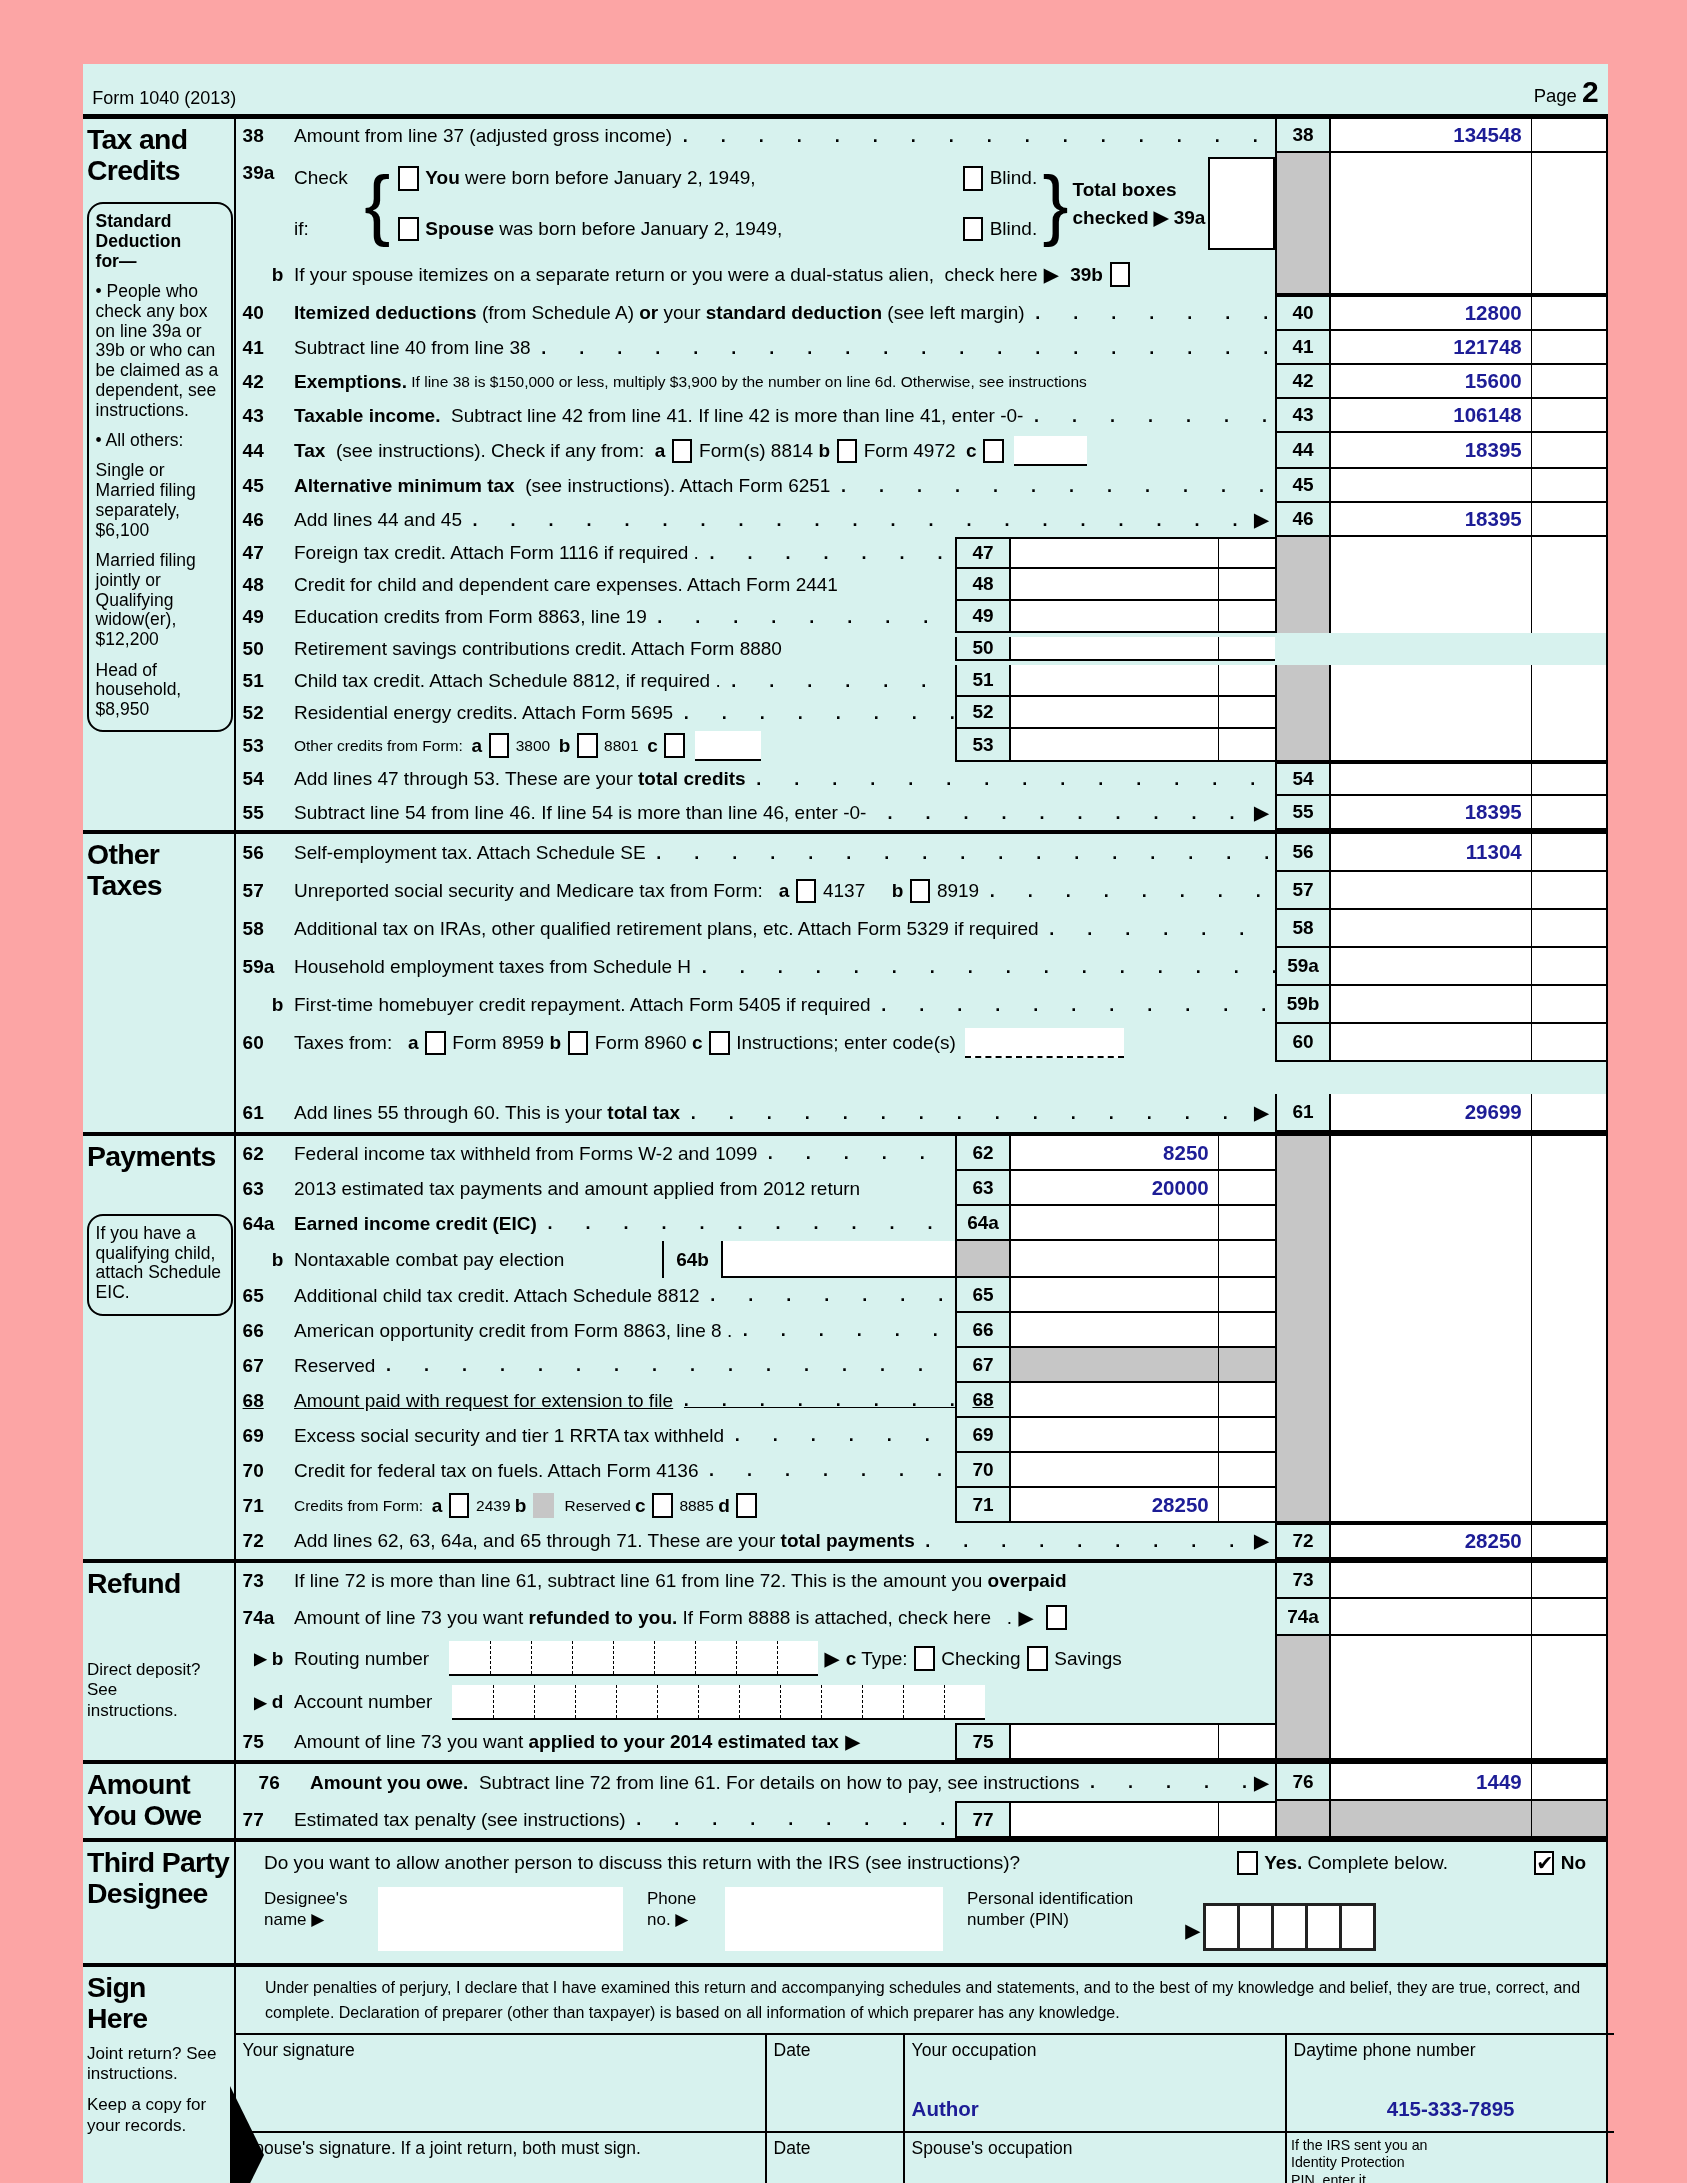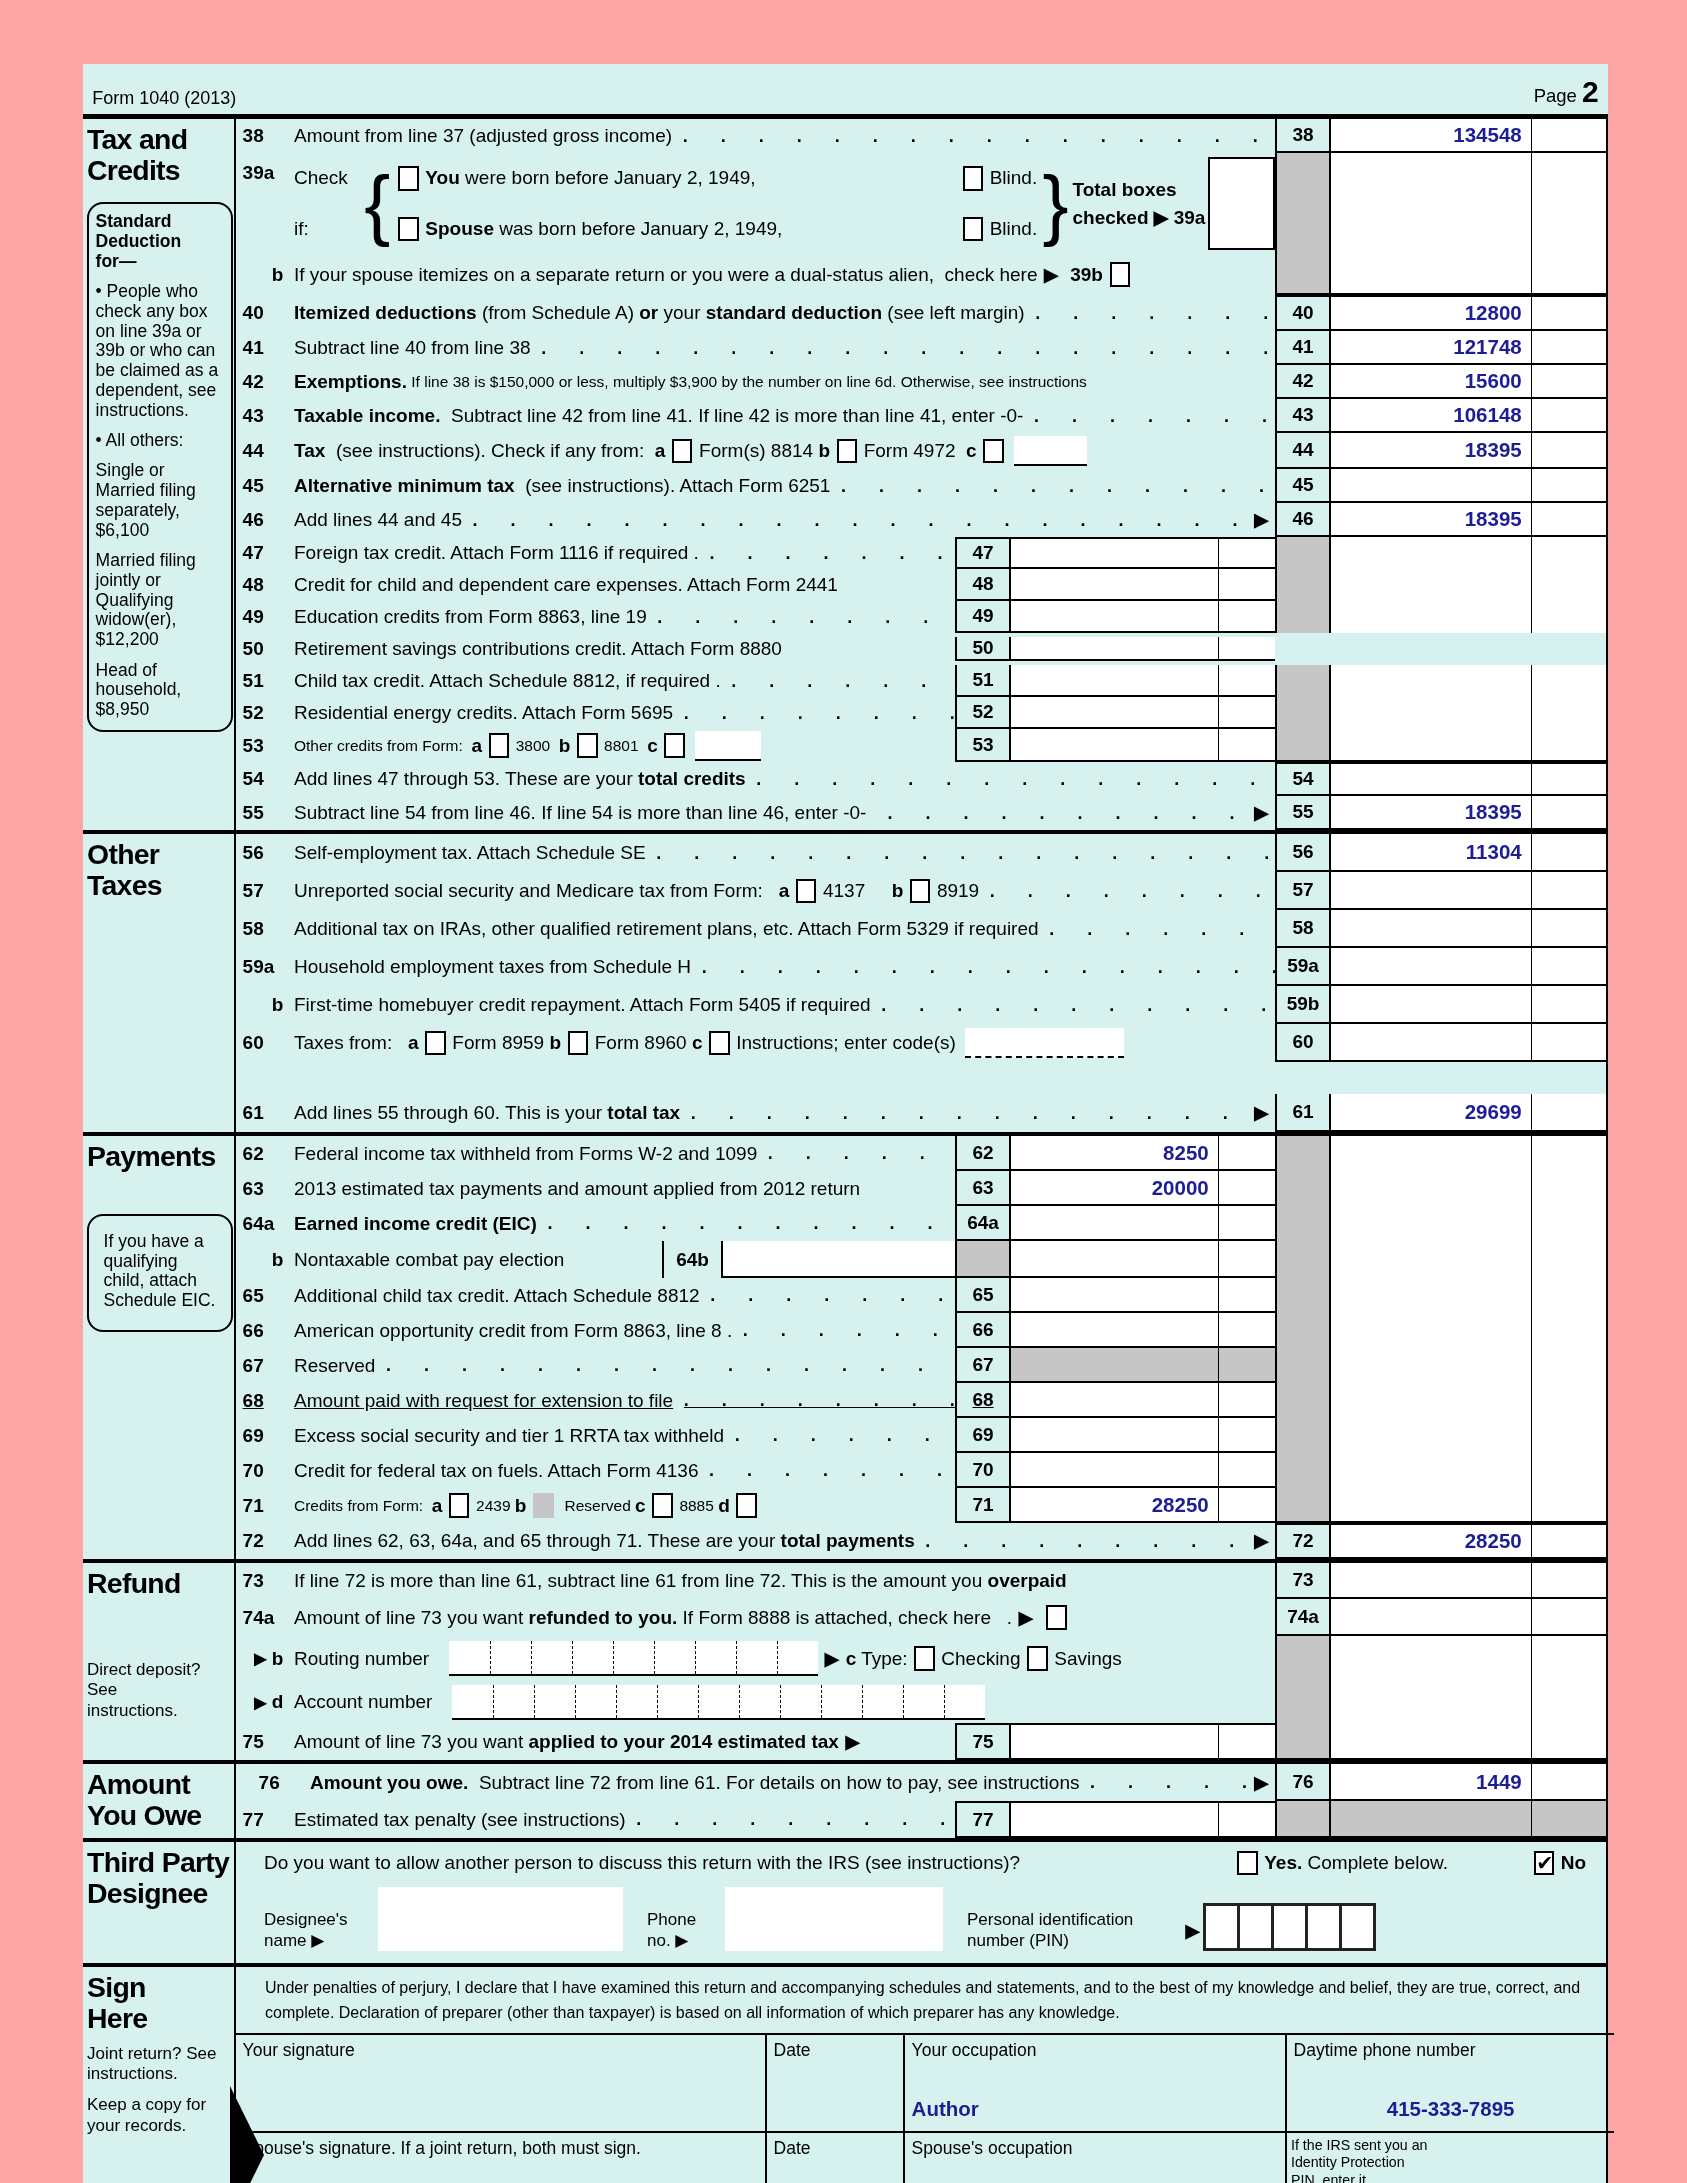--- a/index.html
+++ b/index.html
@@ -54,21 +54,21 @@
 .blk39{display:flex;align-items:stretch;flex:1;min-width:0;}
 .b39c{display:flex;flex-direction:column;justify-content:space-around;font-size:19px;padding-left:4px;}
 .brace{font-size:78px;font-weight:200;display:flex;align-items:center;line-height:1;margin:0 1.3px;}
 .b39items{flex:1;min-width:0;display:flex;flex-direction:column;justify-content:space-around;}
 .b39line{display:flex;align-items:center;font-size:19px;white-space:pre;}
 .b39line .rightpart{margin-left:auto;display:flex;align-items:center;padding-right:4px;}
 .b39tot{display:flex;flex-direction:column;justify-content:center;font-weight:bold;font-size:19px;line-height:1.45;flex:none;padding:0 2.6px;}
 .bigbox{width:63px;border:2.6px solid #000;background:#fff;align-self:stretch;margin:4px 0;flex:none;}
 .tp1{display:flex;align-items:center;font-size:19px;height:42px;padding-left:28px;white-space:pre;}
 .tp1 .sp{flex:1;}
-.tp2{display:flex;align-items:flex-end;padding:4px 10.6px 12px 28px;height:79px;box-sizing:border-box;}
+.tp2{display:flex;align-items:flex-start;padding:4px 10.6px 12px 28px;height:79px;box-sizing:border-box;}
 .tplbl{font-size:17px;line-height:1.25;white-space:pre-line;}
 .tpbox{background:#fff;align-self:flex-end;}
 .pincell{width:37px;height:48px;border:3px solid #222;background:#fff;box-sizing:border-box;margin-left:-3px;}
 .pinrow{display:flex;align-self:flex-end;}
 .perjury{font-size:16px;line-height:1.55;padding:9.3px 17px 6.6px 29px;}
 .sgrid{display:grid;grid-template-columns:529px 138px 382px auto;}
 .scell{border-top:2px solid #000;border-left:2px solid #000;box-sizing:border-box;padding:5.3px 6.6px;font-size:17.5px;display:flex;flex-direction:column;justify-content:space-between;}
 .scell.nl{border-left:none;}
 .sval{color:#1d1d96;font-weight:bold;font-size:20.5px;padding-bottom:4px;}
 .sval.ctr{text-align:center;}
@@ -450,21 +450,21 @@
               <div class="gcents"></div>
             </div>
           </div>
         </div>
     </div>
 
     <div class="sec">
       <div class="colL">
         <div class="title">Payments</div>
         <div class="nbox" style="margin-top:42px">
-          <p style="margin:8px">If you have a qualifying child, attach Schedule EIC.</p>
+          <p style="margin:0">If you have a qualifying child, attach Schedule EIC.</p>
         </div>
       </div>
       <div class="colR">
           <div class="row" style="height: 35px;">
             <div class="lno">
               <span>62</span>
             </div>
             <div class="txt"><span class="seg">Federal income tax withheld from Forms W-2 and 1099</span><span class="dots">......................................................................</span></div>
             <div class="mgrp bxd">
               <div class="gno">62</div>

